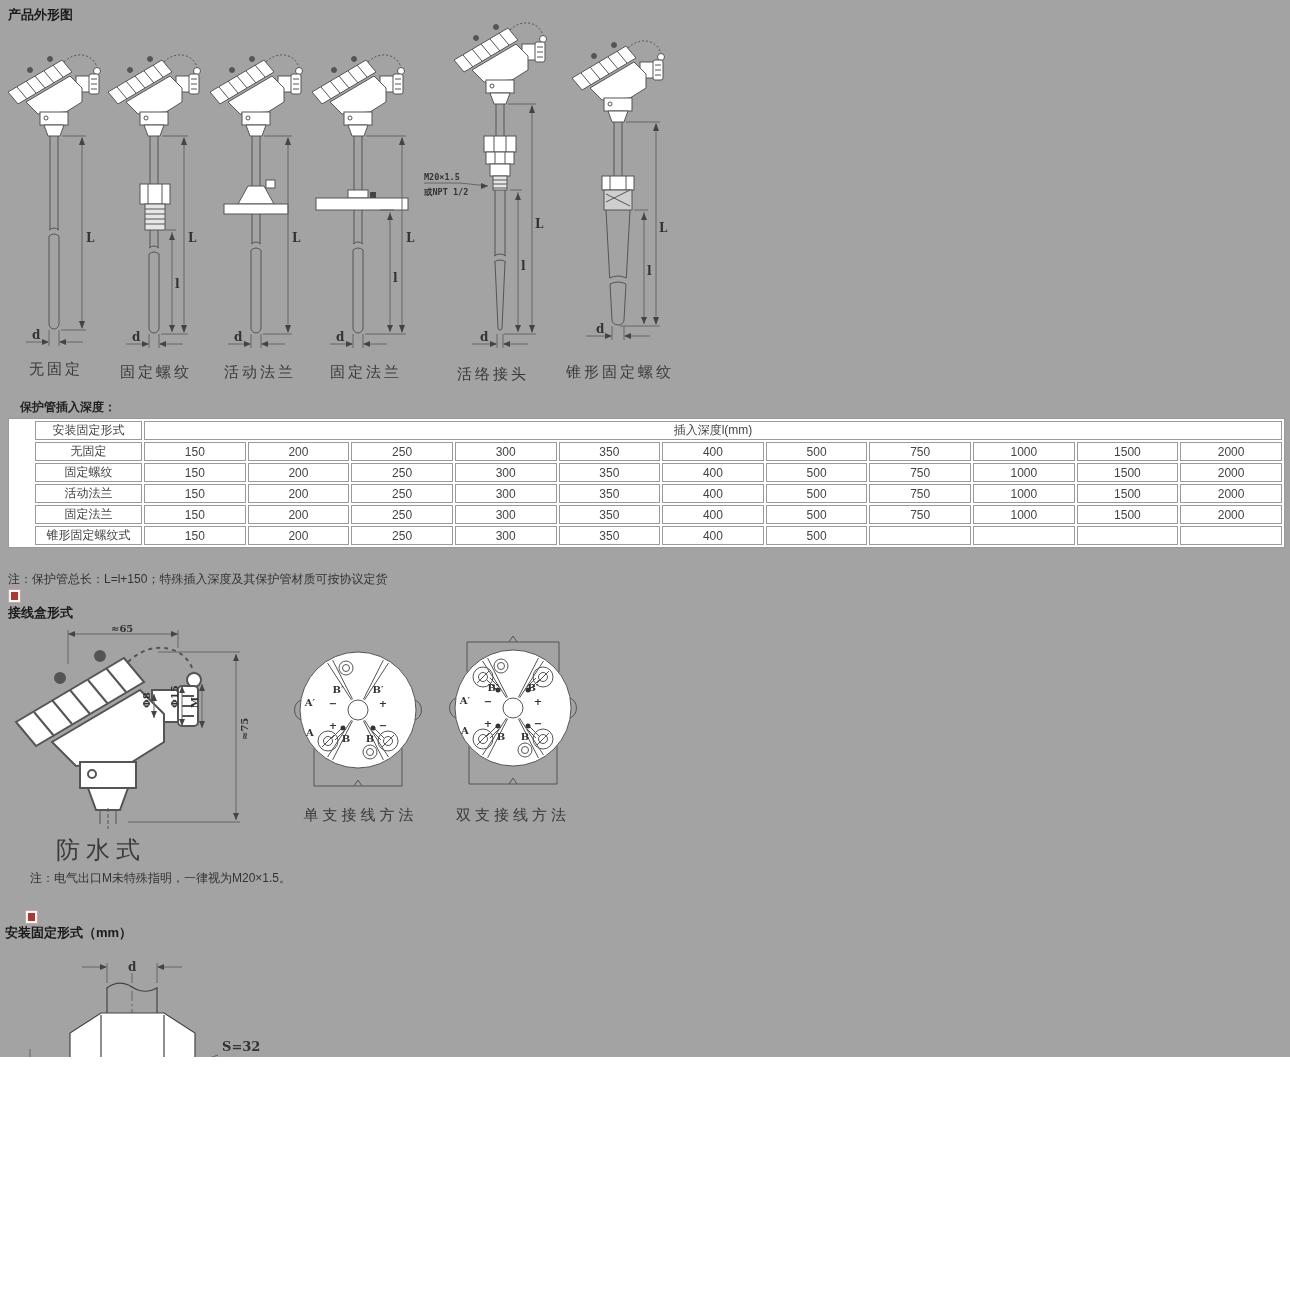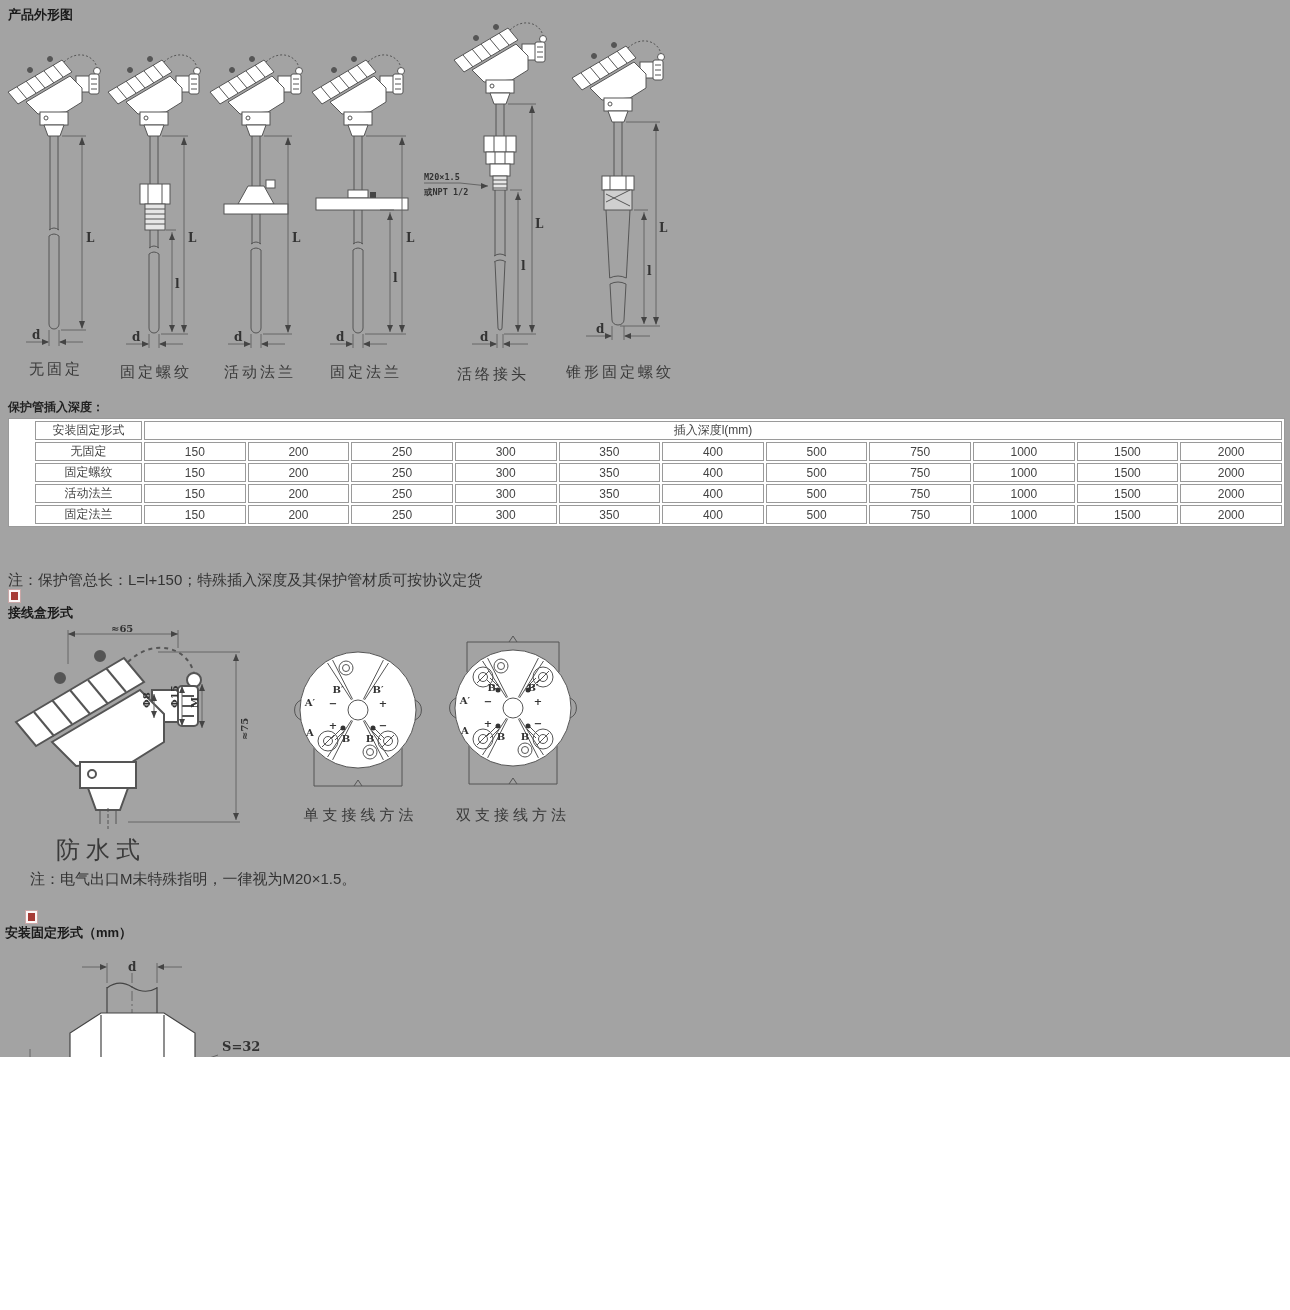--- a/index.html
+++ b/index.html
@@ -1,21 +1,21 @@
 <!DOCTYPE html>
 <html><head>
 <meta charset="utf-8">
 <style>
   html,body{margin:0;padding:0;background:#fff;}
   body{font-family:"Liberation Sans",sans-serif;color:#333;}
   #page{position:relative;width:1290px;height:1057px;background:#a3a3a3;overflow:hidden;}
   .abs{position:absolute;}
   .h{font-weight:bold;font-size:13px;color:#1a1a1a;}
   .sub{font-weight:bold;font-size:12px;color:#222;}
-  .note{font-size:15px;color:#333;}
+  .note{font-size:12px;color:#333;}
   .cap{font-family:"DejaVu Serif",serif;font-size:15px;color:#3a3a3a;letter-spacing:3px;text-align:center;margin-top:8px;}
   .capbig{font-family:"DejaVu Serif",serif;font-size:24px;color:#3a3a3a;letter-spacing:6px;}
   svg{display:block;}
   svg text{font-family:"DejaVu Serif",serif;font-size:12px;font-weight:bold;fill:#333;}
   svg text.small{font-size:10px;}
   svg text.tiny{font-family:"DejaVu Sans Mono",monospace;font-size:8.5px;letter-spacing:0;}
   svg text.dimv{font-size:11px;}
   .imgicon{display:inline-block;width:11px;height:12px;border:1px solid #c9a6a6;background:#fbf6f6;position:relative;}
   .imgicon::after{content:"";position:absolute;left:2px;top:2px;right:2px;bottom:2px;background:#a63a35;}
   table.depth{border-collapse:separate;border-spacing:2px;background:#fff;border:1px solid #9a9a9a;table-layout:fixed;width:1277px;}
@@ -426,21 +426,21 @@
           <polygon points="75,295 68,298 75,301"></polygon>
       </g>
       <text x="103" y="194">L</text>
       <text x="91" y="237">l</text>
       <text x="40" y="295">d</text>
     </svg>
     <div class="cap">锥形固定螺纹</div>
   </div>
 
   
-  <div class="abs sub" style="left:8px;top:399px;">保护管插入深度：</div>
+  <div class="abs sub" style="left:20px;top:399px;">保护管插入深度：</div>
 
   <table class="depth abs" style="left:8px;top:418px;padding-left:24px;">
     <colgroup>
         <col style="width:107px">
         <col span="11">
       </colgroup>
     <tbody>
       <tr>
         <td>安装固定形式</td>
         <td colspan="11">插入深度l(mm)</td>
@@ -494,20 +494,34 @@
           <td>250</td>
           <td>300</td>
           <td>350</td>
           <td>400</td>
           <td>500</td>
           <td>750</td>
           <td>1000</td>
           <td>1500</td>
           <td>2000</td>
         </tr>
+        <tr>
+          <td>锥形固定螺纹式</td>
+          <td>150</td>
+          <td>200</td>
+          <td>250</td>
+          <td>300</td>
+          <td>350</td>
+          <td>400</td>
+          <td>500</td>
+          <td></td>
+          <td></td>
+          <td></td>
+          <td></td>
+        </tr>
       </tbody>
   </table>
 
   <div class="abs note" style="left:8px;top:571px;">注：保护管总长：L=l+150；特殊插入深度及其保护管材质可按协议定货</div>
   <span class="imgicon abs" style="left:8px;top:589px;"></span>
 
   
   <div class="abs h" style="left:8px;top:604px;">接线盒形式</div>
 
   

